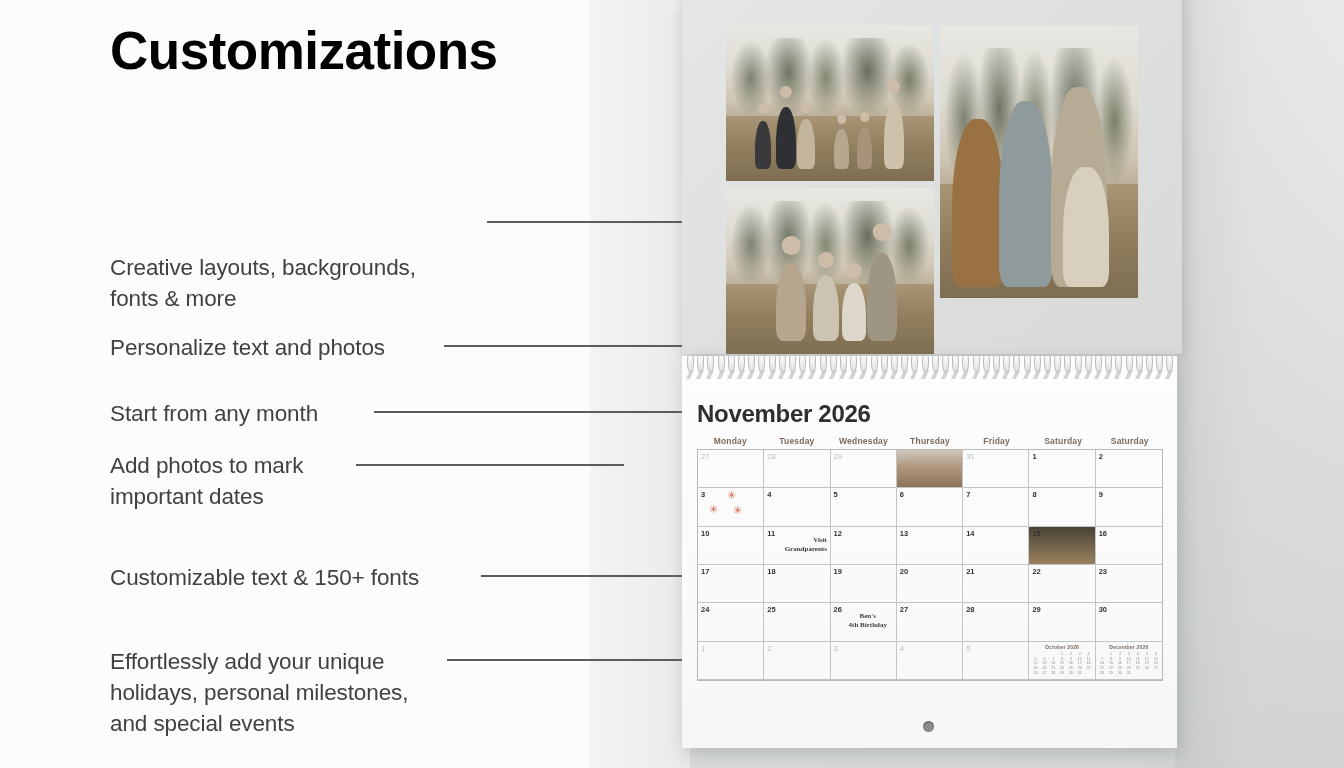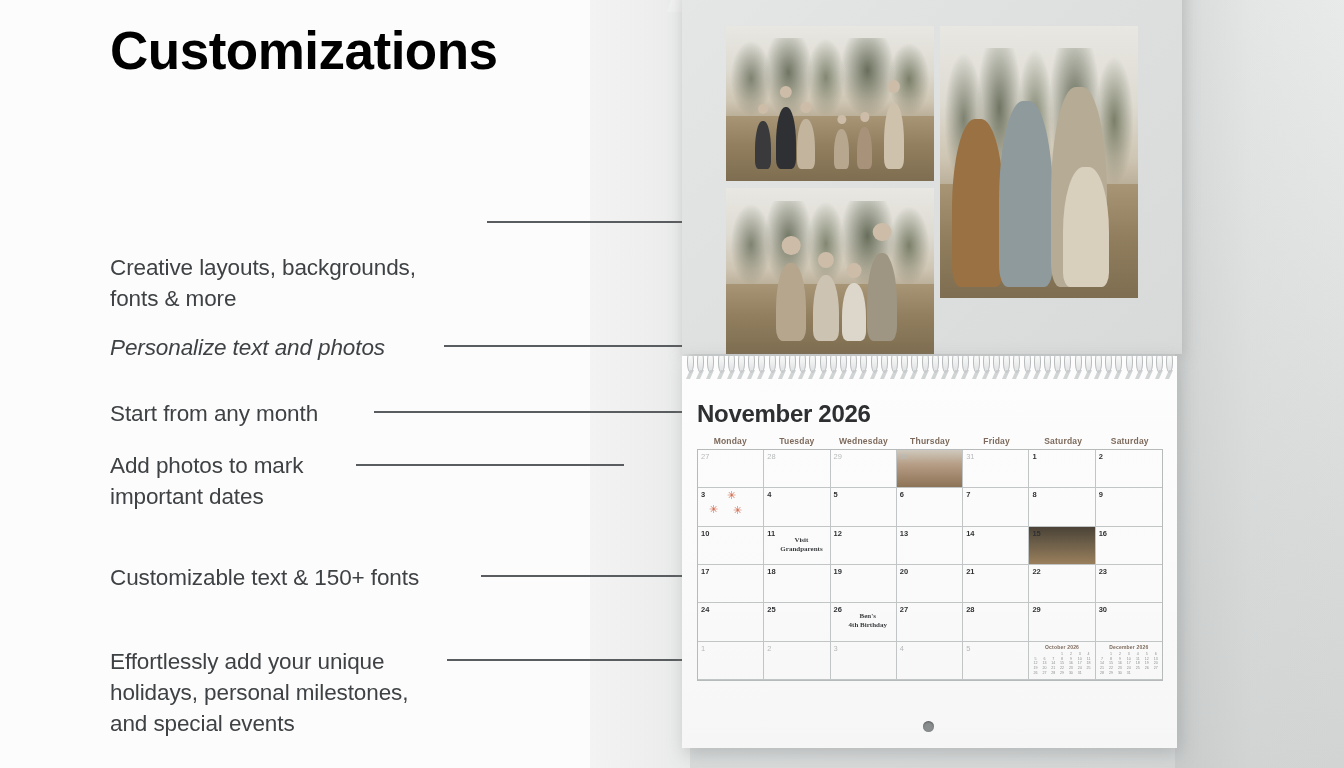--- a/index.html
+++ b/index.html
@@ -138,21 +138,21 @@
 <div id="bg-wall-shadow"></div>
 
 <div id="headline">
   <div class="l2">Customizations</div>
 </div>
 
 <div class="feature" style="top:208px;margin-top:44px;">Creative layouts, backgrounds,
 fonts &amp; more</div>
 <div class="connector" style="left:487px; top:221px; width:264px;"></div>
 
-<div class="feature" style="top:332px;font-style:italic;">Personalize text and photos</div>
+<div class="feature" style="top:332px;">Personalize text and photos</div>
 <div class="connector" style="left:444px; top:345px; width:503px;"></div>
 
 <div class="feature" style="top:398px;">Start from any month</div>
 <div class="connector" style="left:374px; top:411px; width:318px;"></div>
 
 <div class="feature" style="top:450px;">Add photos to mark
 important dates</div>
 <div class="connector nodot" style="left:356px; top:464px; width:268px;"></div>
 
 <div class="feature" style="top:562px;">Customizable text &amp; 150+ fonts</div>
@@ -356,21 +356,21 @@
       <span class="num">8</span>
     </div>
     <div class="cell">
       <span class="num">9</span>
     </div>
     <div class="cell">
       <span class="num">10</span>
     </div>
     <div class="cell">
       <span class="num">11</span>
-      <div class="note" style="white-space: pre-line;">Visit
+      <div class="note" style="white-space: pre-line; text-align: right;">Visit
 Grandparents</div>
     </div>
     <div class="cell">
       <span class="num">12</span>
     </div>
     <div class="cell">
       <span class="num">13</span>
     </div>
     <div class="cell">
       <span class="num">14</span>

